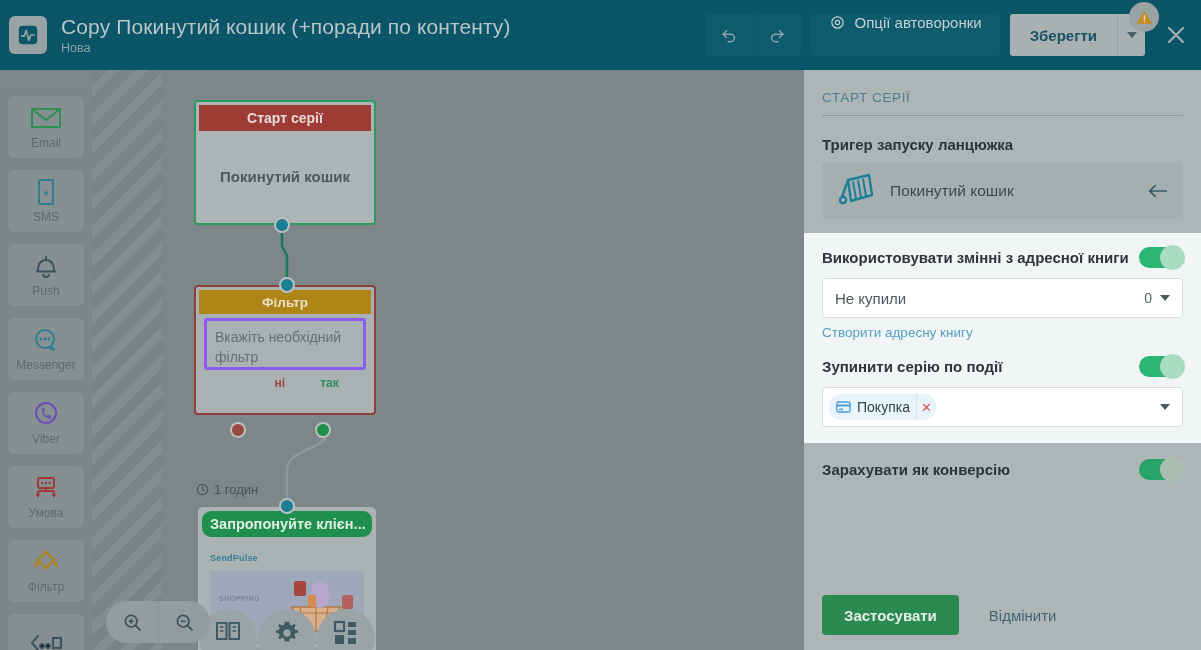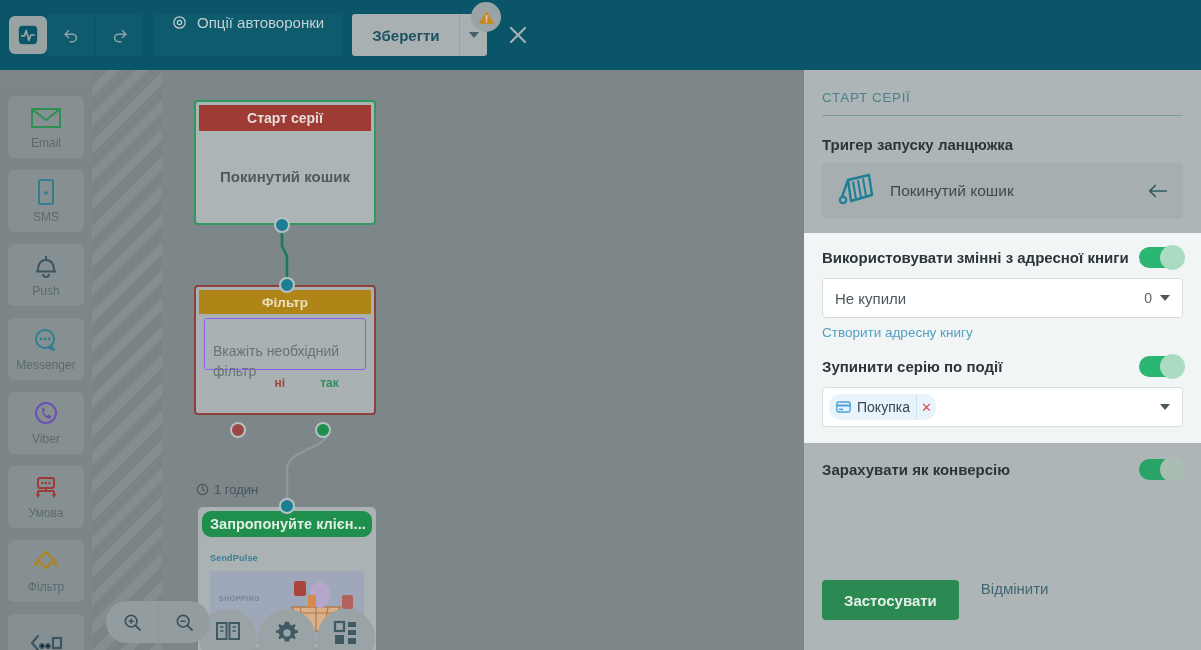--- a/index.html
+++ b/index.html
@@ -105,22 +105,22 @@
   .node-filter {
     left: 102px; top: 215px; width: 182px; height: 130px;
     border: 2px solid #8f3f3c; border-radius: 4px; background: #a9b1b3;
   }
   .node-filter .node-hdr {
     height: 24px; margin: 3px; background: #b08518; color: #eadfc2;
     font-size: 13.5px; font-weight: bold; display: flex;
     align-items: center; justify-content: center;
   }
   .filter-input {
-    margin: 4px 8px 0 8px; height: 52px; border: 1px solid #8b5cf6;
-    border-radius: 3px; padding: 22px 8px; font-size: 14px; color: #677275;
+    margin: 4px 8px 0 8px; height: 52px; border: 3px solid #8b5cf6;
+    border-radius: 3px; padding: 6px 8px; font-size: 14px; color: #677275;
     line-height: 20px; background: transparent;
   }
   .yn-row { display: flex; margin-top: 6px; font-size: 12px; font-weight: bold; }
   .yn-no { width: 50%; text-align: right; color: #9d4742; }
   .yn-yes { width: 50%; text-align: center; color: #2e8f5d; }
 
   .node-email {
     left: 106px; top: 437px; width: 178px; height: 160px;
     background: #aab2b3; border-radius: 5px; overflow: hidden;
   }
@@ -240,21 +240,21 @@
   .tag-x {
     width: 20px; height: 26px; display: flex; align-items: center; justify-content: center;
     color: #d9534f; font-size: 13px; border-left: 1px solid #cfe2ee; cursor: pointer;
   }
   .tag-fill { flex: 1 1 auto; }
 
   .sec-conv {
     margin: 16px 18px 0 18px;
   }
   .panel-footer {
-    height: 70px; display: flex; align-items: flex-start; padding: 0 18px; gap: 22px;
+    height: 70px; display: flex; align-items: center; padding: 0 18px; gap: 30px;
     flex: 0 0 auto;
   }
   .btn-apply {
     height: 40px; padding: 0 22px; background: #2b8a52; color: #e3eee8;
     font-size: 15px; font-weight: bold; border: none; border-radius: 4px; cursor: pointer;
   }
   .btn-cancel {
     background: transparent; border: none; font-size: 15px; color: #436673; cursor: pointer;
   }
 </style>
@@ -262,20 +262,24 @@
 <body>
 
 <div id="app">
 
   <div class="header">
     <div class="logo-box">
       <svg width="22" height="22" viewBox="0 0 24 24">
         <rect x="2" y="2" width="20" height="20" rx="4" fill="#0b5569"></rect>
         <path d="M5 13 L8 13 L10 7 L13 18 L15 12 L19 12" stroke="#9aa3a4" stroke-width="1.8" fill="none" stroke-linejoin="round" stroke-linecap="round"></path>
       </svg>
+    </div>
+    <div class="title-wrap">
+      <div class="app-title">Copy Покинутий кошик (+поради по контенту)</div>
+      <div class="app-subtitle">Нова</div>
     </div>
     <div class="hdr-actions">
       <div class="undo-redo">
         <button class="icon-btn">
           <svg width="20" height="20" viewBox="0 0 24 24">
             <path d="M9 7 L5 11 L9 15" stroke="currentColor" stroke-width="1.8" fill="none" stroke-linecap="round" stroke-linejoin="round"></path>
             <path d="M5 11 H14 a4.5 4.5 0 0 1 0 9 H11" stroke="currentColor" stroke-width="1.8" fill="none" stroke-linecap="round"></path>
           </svg>
         </button>
         <button class="icon-btn">

